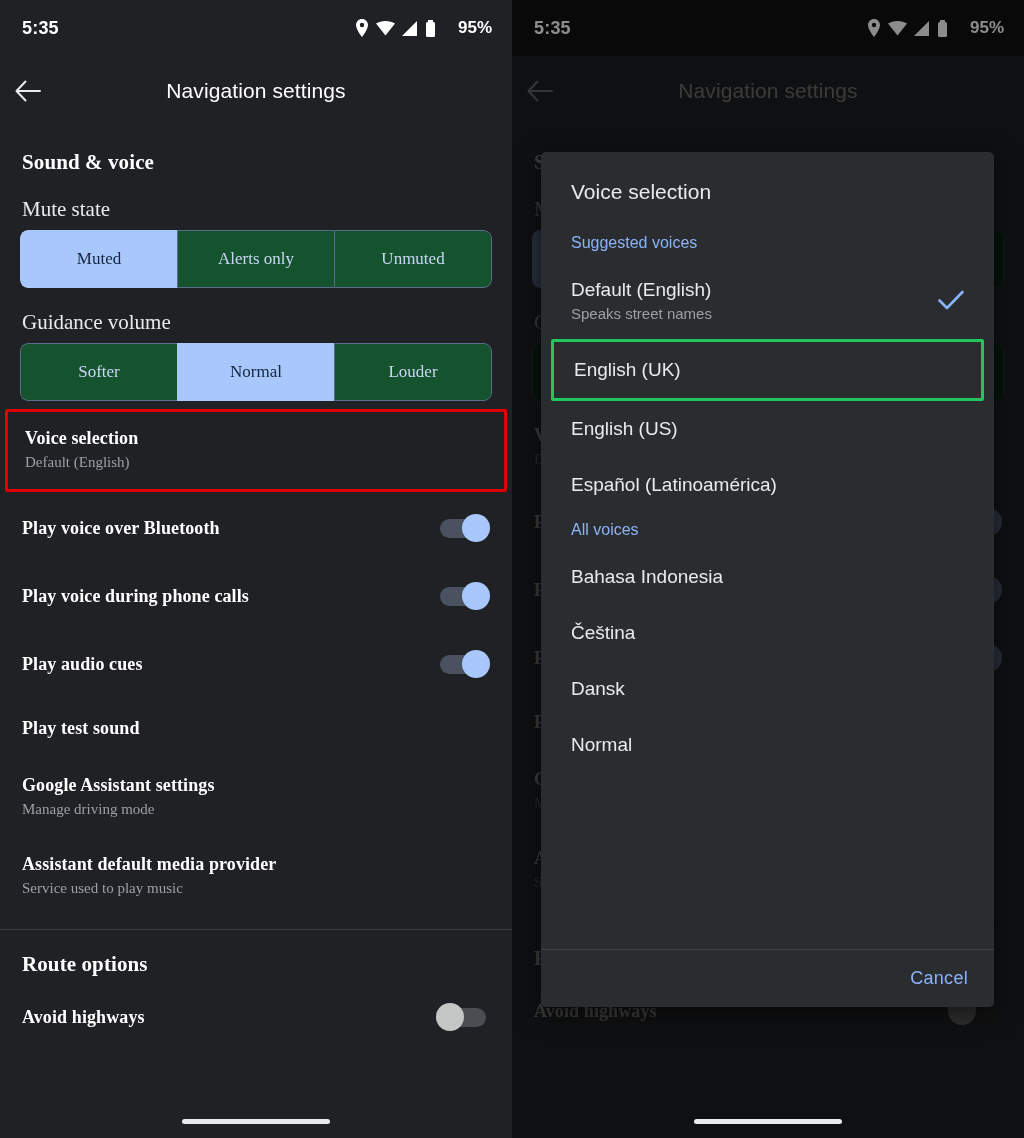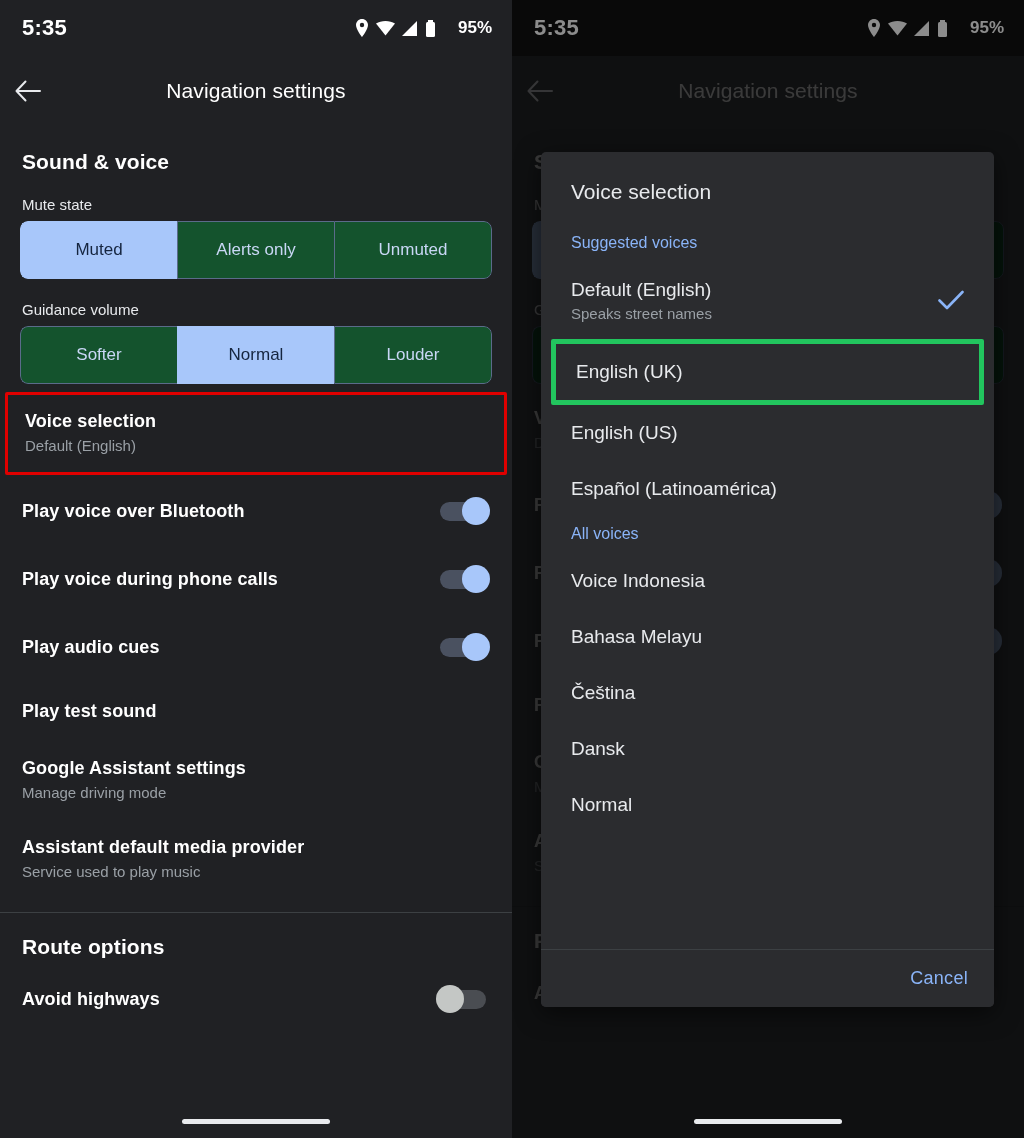--- a/index.html
+++ b/index.html
@@ -19,48 +19,48 @@
   .panel.right { background: #1d1e20; }
 
   
   .statusbar {
     height: 56px;
     display: flex; align-items: center; justify-content: space-between;
     padding: 0 20px 0 22px;
     background: #202124;
   }
   .panel.right .statusbar { background: #121212; }
-  .status-time { color: #fff; font-size: 22px; font-weight: bold; letter-spacing: .2px; }
+  .status-time { color: #fff; font-size: 18px; font-weight: bold; letter-spacing: .2px; }
   .status-icons { display: flex; align-items: center; gap: 7px; }
   .status-icons svg { display: block; }
   .battery-pct { color: #fff; font-size: 17px; font-weight: bold; margin-left: 15px; }
 
   
   .appbar {
     height: 70px;
     display: flex; align-items: center;
     padding: 0 10px;
     position: relative;
   }
   .back-btn { width: 36px; height: 36px; display: flex; align-items: center; justify-content: center; }
   .appbar-title {
     position: absolute; left: 0; right: 0; text-align: center;
     color: #ffffff; font-size: 21px; letter-spacing: .1px;
     pointer-events: none;
   }
 
   
-  .content { padding: 0 0 0 0; }
+  .content { padding: 0 0 0 0; font-family: Liberation Serif, serif; }
   .section-title {
     color: #fff; font-size: 21px; font-weight: bold;
     padding: 24px 22px 0 22px;
     letter-spacing: .1px;
   }
   .field-label {
-    color: #e8eaed; font-size: 15px;
+    color: #e8eaed; font-size: 21px;
     padding: 22px 22px 8px 22px;
   }
 
   
   .segmented {
     display: flex;
     margin: 0 20px;
     height: 58px;
     border-radius: 8px;
     overflow: hidden;
@@ -152,21 +152,21 @@
   .opt {
     padding: 17px 30px 17px 30px;
     display: flex; align-items: center; justify-content: space-between;
   }
   .opt-texts { display: flex; flex-direction: column; gap: 4px; }
   .opt-title { color: #e8eaed; font-size: 19px; }
   .opt-sub { color: #9aa0a6; font-size: 15px; }
   .opt.highlight {
     margin: 0 10px;
     padding-left: 20px; padding-right: 20px;
-    border: 5px solid #22c55e;
+    border: 3px solid #22c55e;
     border-radius: 2px;
     align-items: flex-end;
   }
   .check { color: #8ab4f8; font-size: 26px; line-height: 1; }
   .dialog-footer {
     border-top: 1px solid #3c4043;
     padding: 18px 26px;
     display: flex; justify-content: flex-end;
     background: #2b2c2f;
   }
@@ -446,26 +446,21 @@
         <div class="opt">
           <div class="opt-texts">
             <div class="opt-title">Español (Latinoamérica)</div>
           </div>
         </div>
 
         <div class="group-head">All voices</div>
 
         <div class="opt">
           <div class="opt-texts">
-              <div class="opt-title">Voice Indonesia</div>
-            </div>
-        </div>
-        <div class="opt">
-          <div class="opt-texts">
-              <div class="opt-title">Bahasa Melayu</div>
+              <div class="opt-title">Bahasa Indonesia</div>
             </div>
         </div>
         <div class="opt">
           <div class="opt-texts">
               <div class="opt-title">Čeština</div>
             </div>
         </div>
         <div class="opt">
           <div class="opt-texts">
               <div class="opt-title">Dansk</div>

